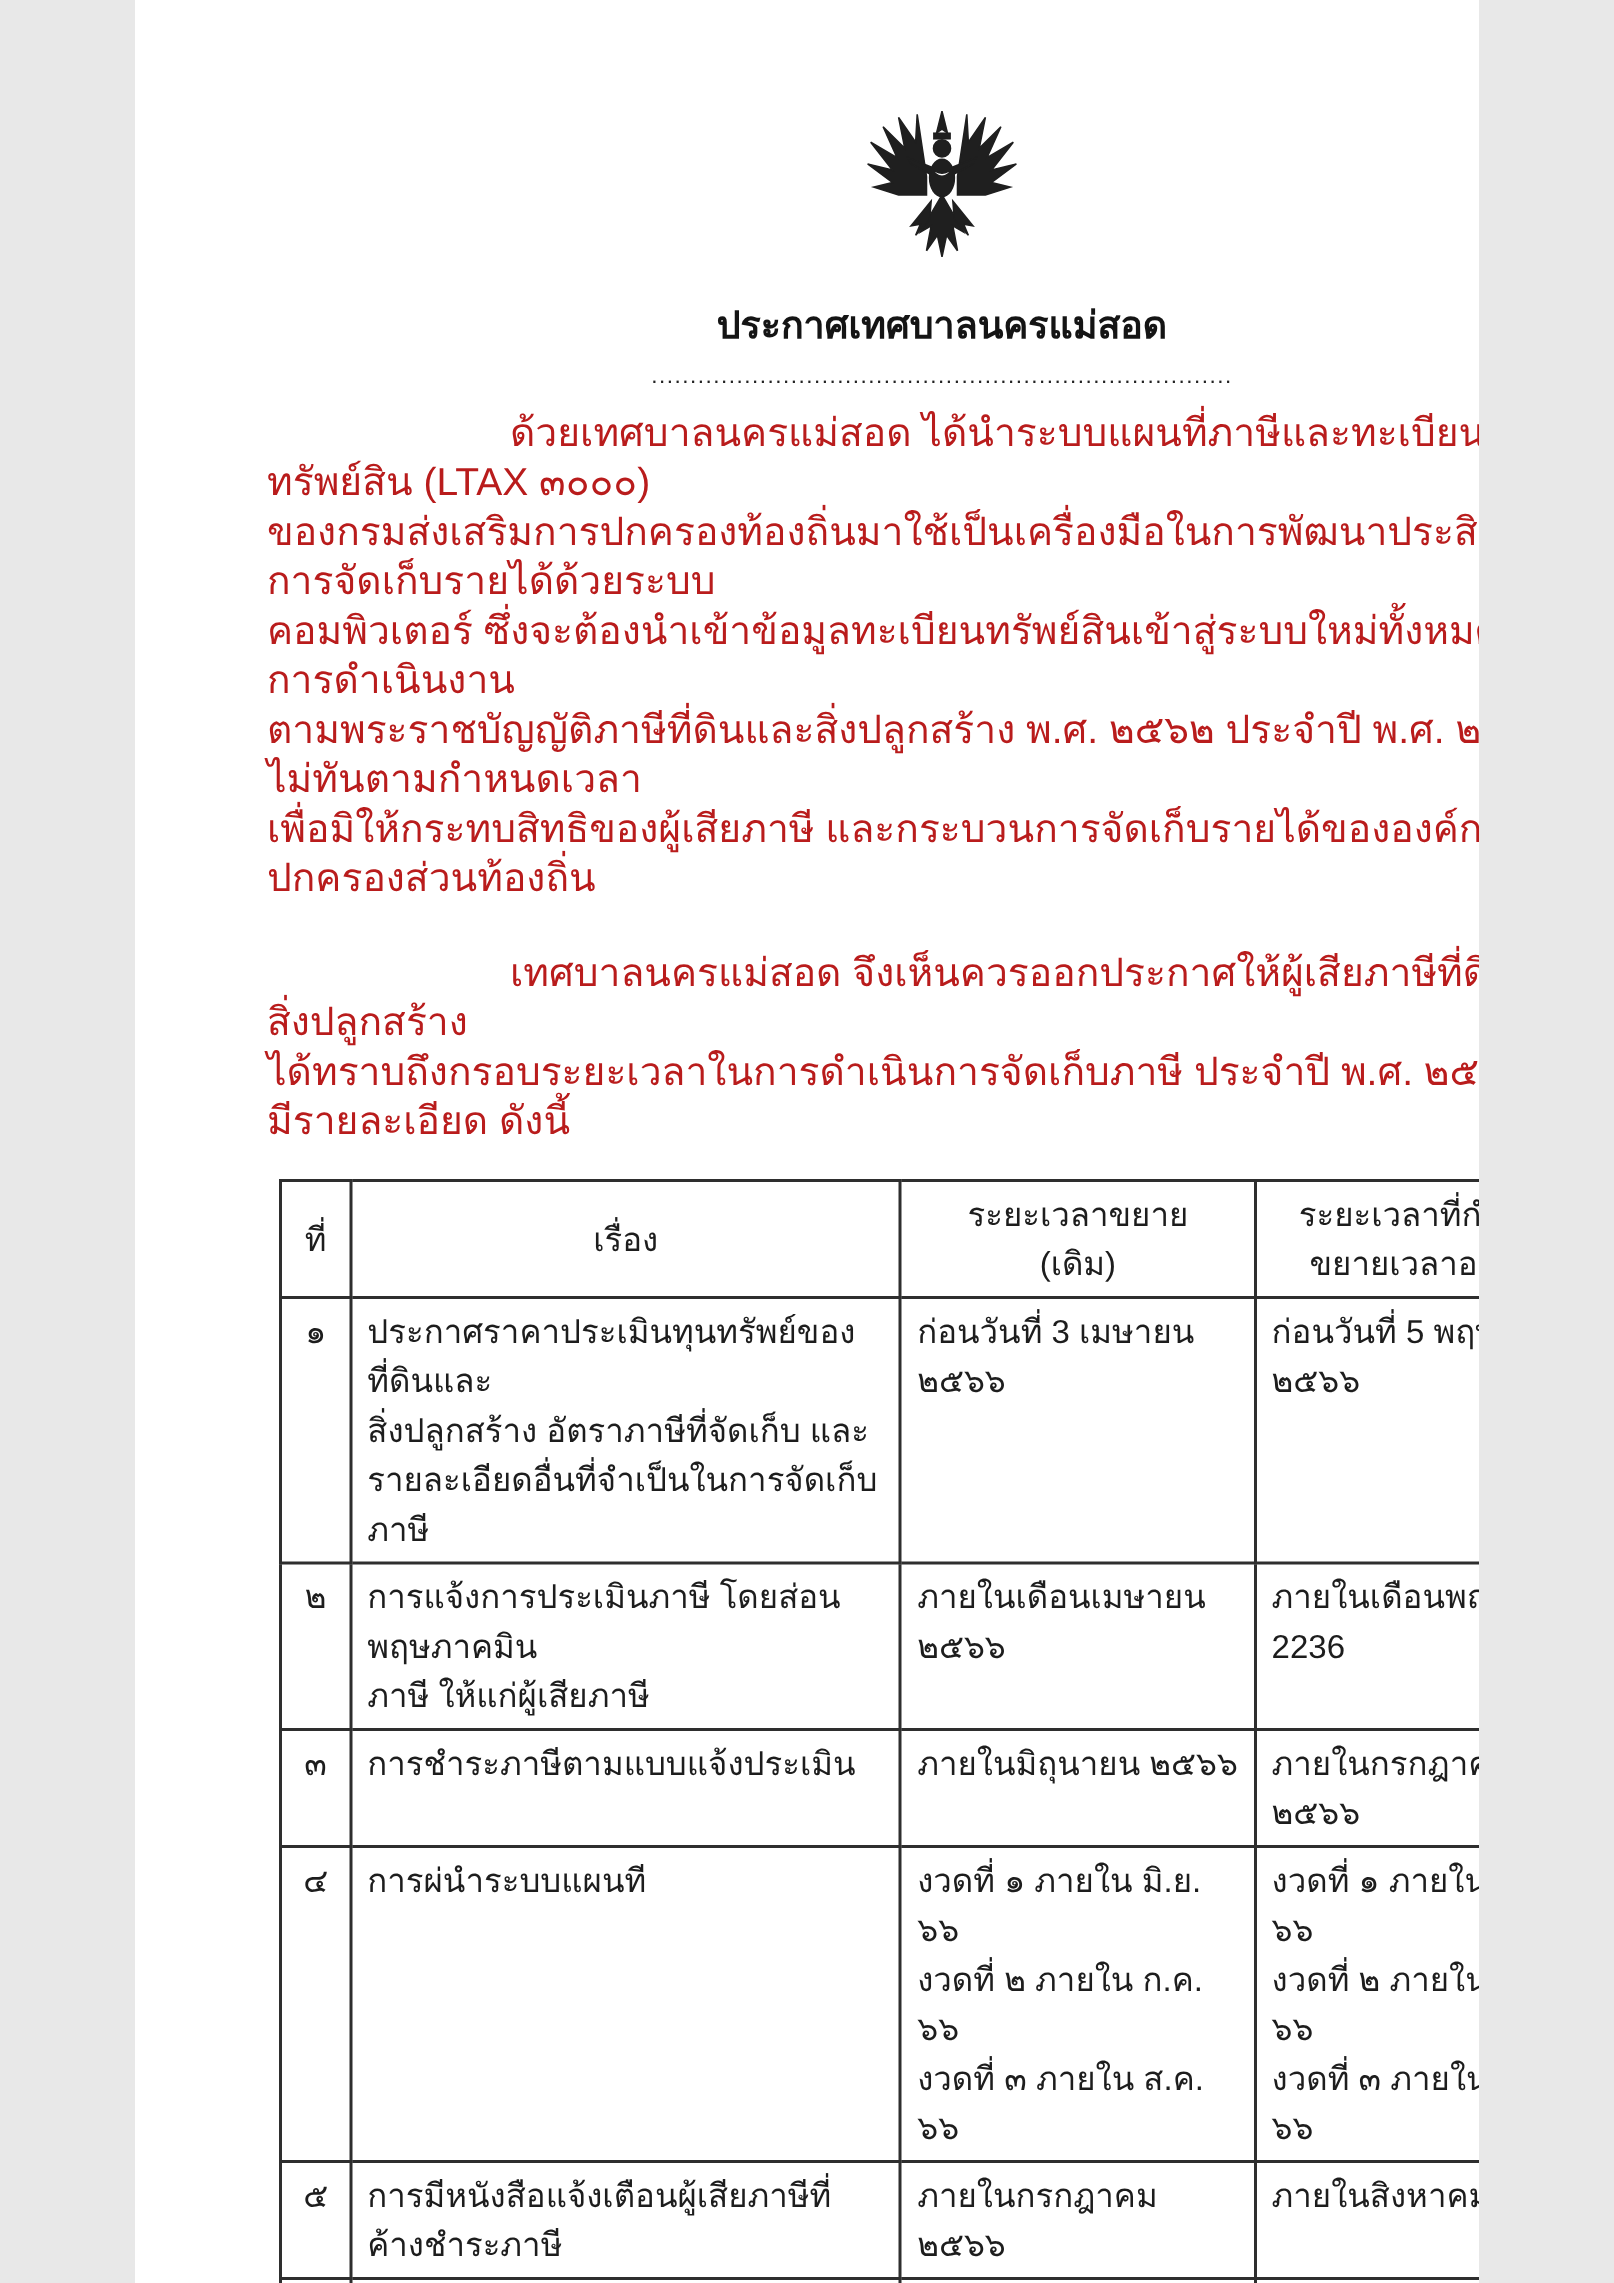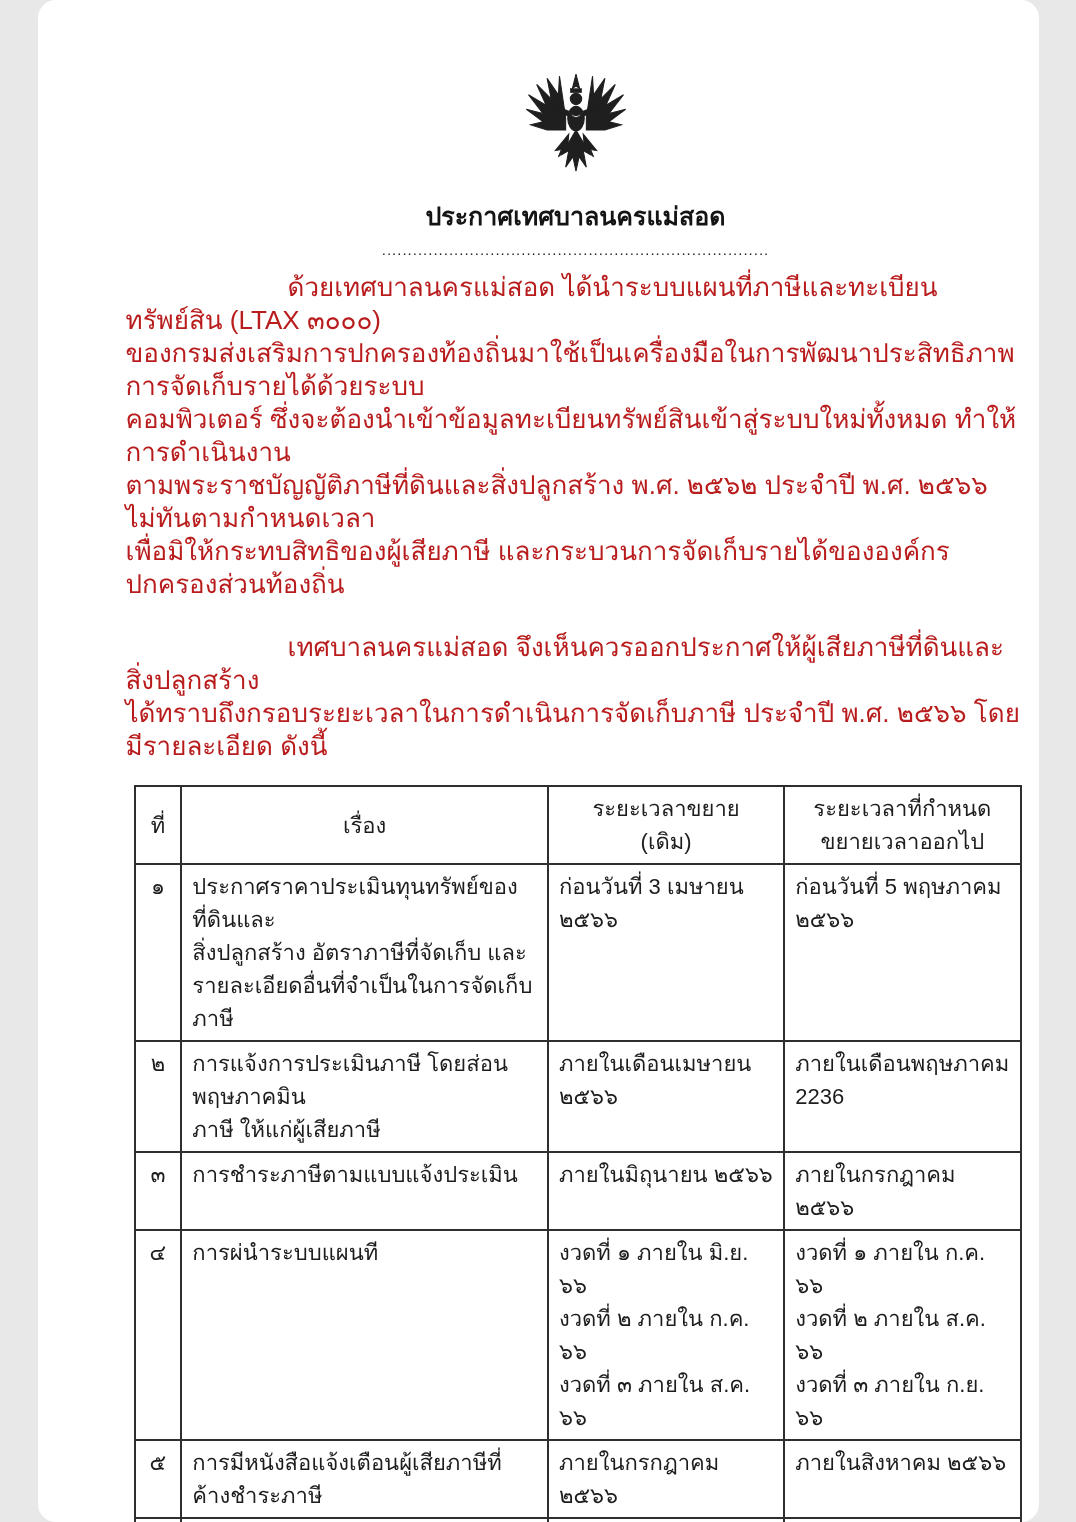--- a/index.html
+++ b/index.html
@@ -1,24 +1,23 @@
 <!DOCTYPE html>
 <html lang="th"><head>
 <meta charset="utf-8">
 <style>
   html,body{margin:0;padding:0;background:#e8e8e8;}
   .page{
     position:relative;
-    width:1001px;height:1522px;
+    width:896px;height:1522px;
     background:#ffffff;
     margin:0 auto;
     font-family:"Liberation Sans","DejaVu Sans",sans-serif;
     color:#1c1c1c;
     overflow:hidden;
-    border-radius:18px;
   }
   .doc{position:absolute;left:88px;top:70px;width:900px;}
   .emblem-wrap{width:130px;margin:0 auto;text-align:center;}
   .title{
     text-align:center;font-weight:bold;
     font-size:25px;line-height:37px;color:#141414;
   }
   .divider{
     text-align:center;font-size:15px;letter-spacing:1px;
     color:#222;margin-top:6px;line-height:18px;

